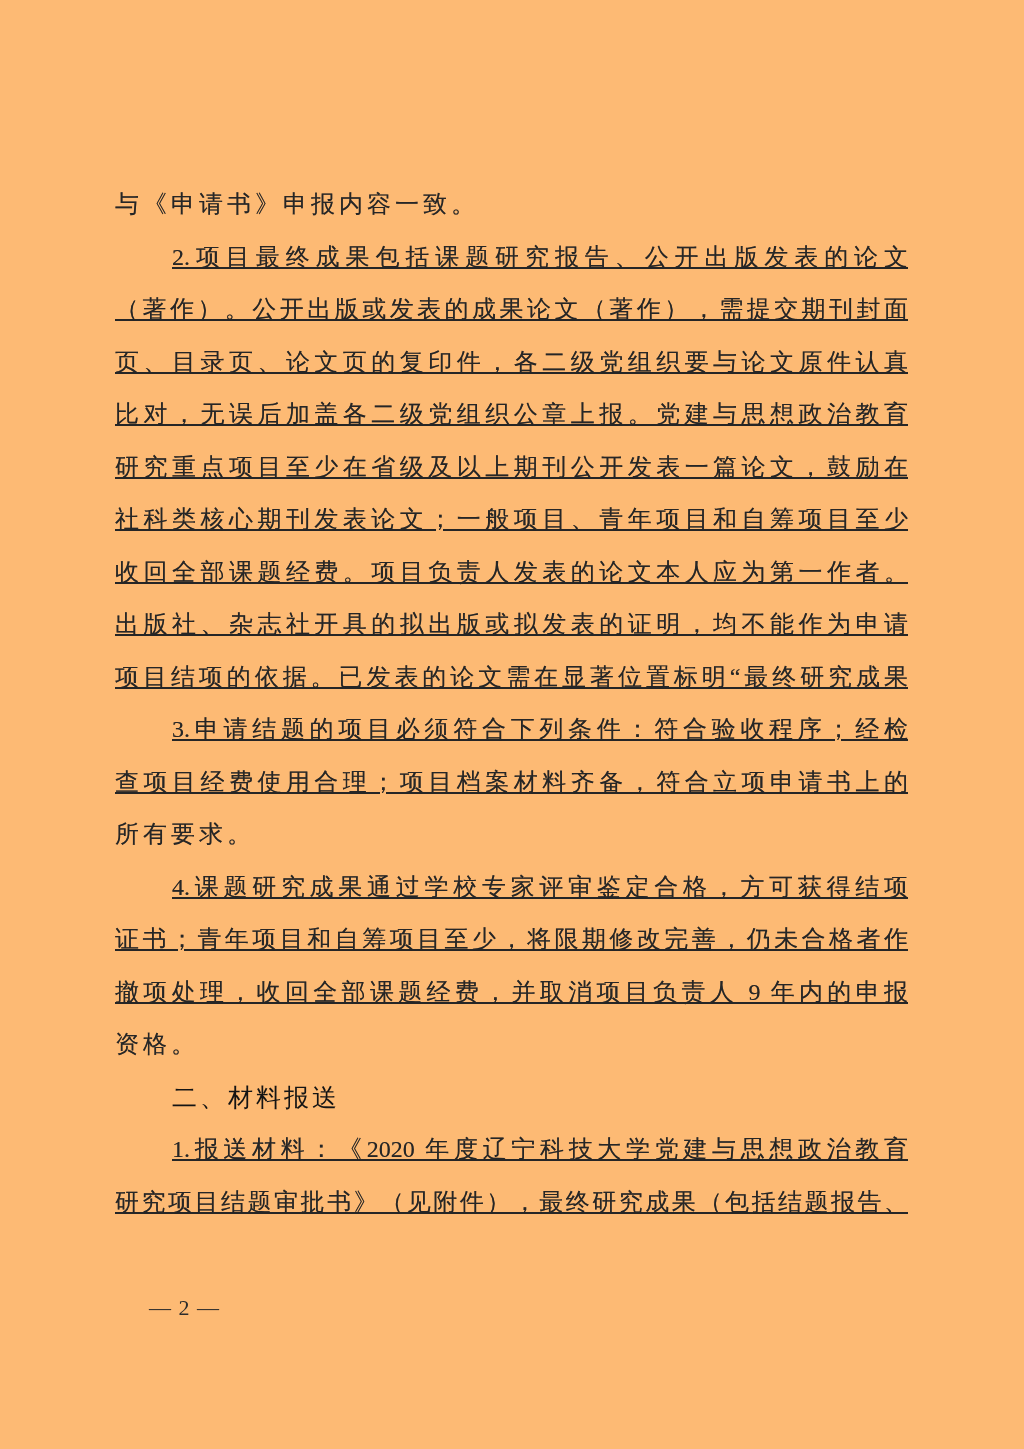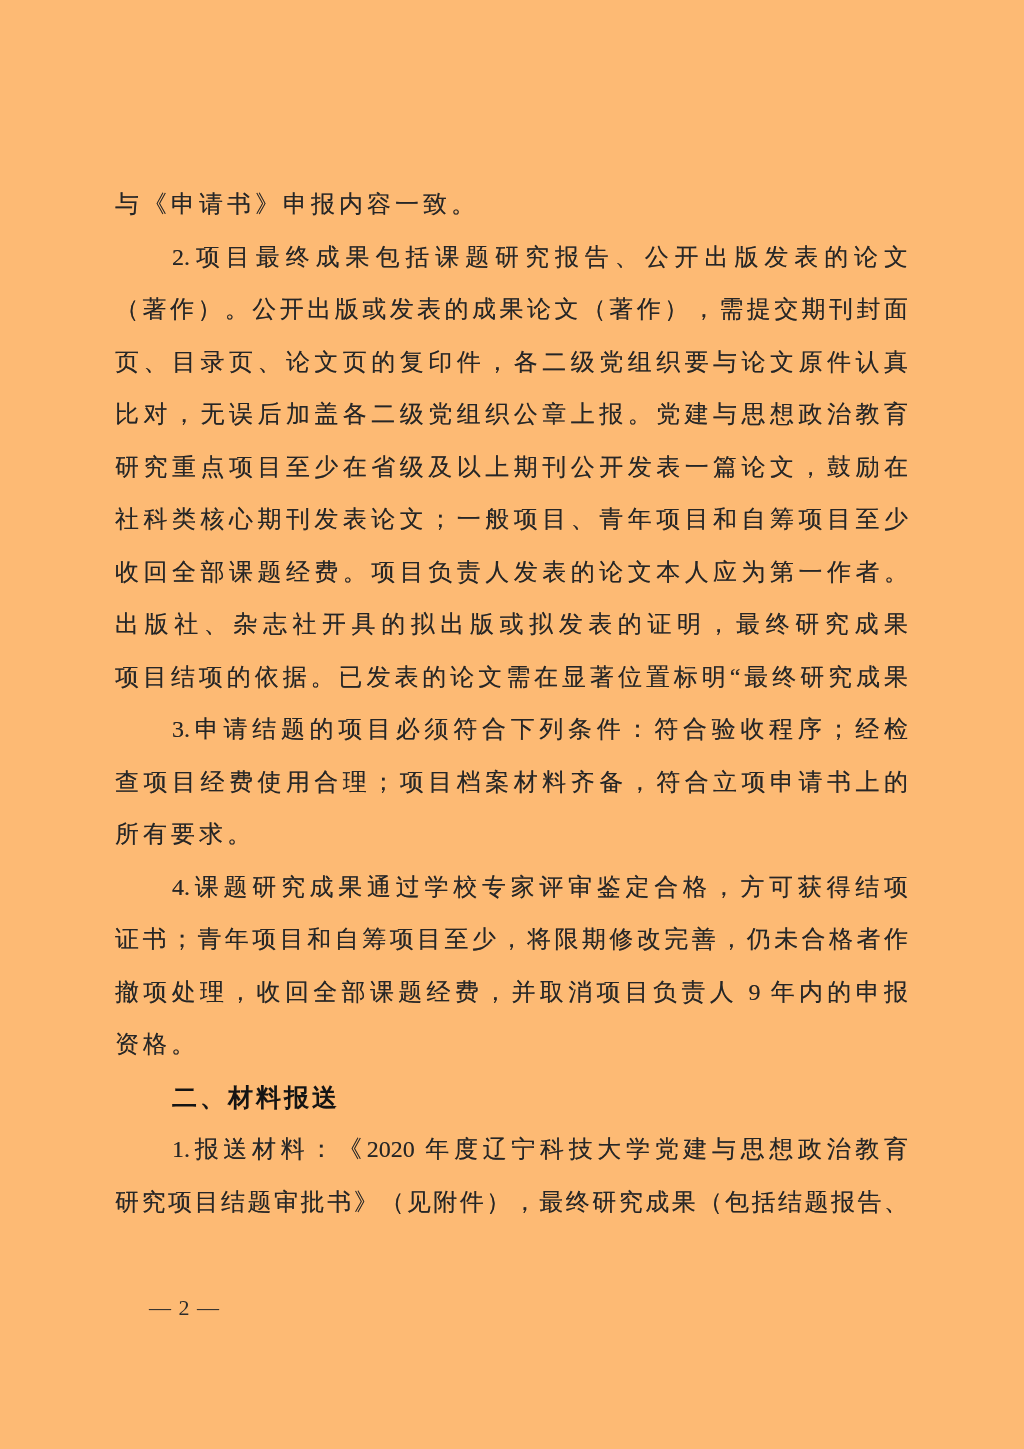--- a/index.html
+++ b/index.html
@@ -28,27 +28,28 @@
     font-size: 24px;
     letter-spacing: 4px;
     white-space: nowrap;
     text-shadow: 0 0 0.6px rgba(45,45,45,0.55);
   }
   .line.fill {
     white-space: normal;
     letter-spacing: 0;
     text-align: justify;
     text-align-last: justify;
+    text-decoration: underline;
   }
   .line.ind {
     text-indent: 57px;
   }
   .line.hd {
     font-family: "Liberation Sans", sans-serif;
-    font-weight: bold;
+    font-weight: normal;
     font-size: 25px;
     letter-spacing: 3px;
     color: #141414;
     text-shadow: none;
   }
   .footer {
     position: absolute;
     left: 149px;
     top: 1282px;
     height: 52px;
@@ -64,21 +65,21 @@
 <div class="page">
   <div class="text-block">
     <div class="line">与《申请书》申报内容一致。</div>
     <div class="line fill ind">2.项目最终成果包括课题研究报告、公开出版发表的论文</div>
     <div class="line fill">（著作）。公开出版或发表的成果论文（著作），需提交期刊封面</div>
     <div class="line fill">页、目录页、论文页的复印件，各二级党组织要与论文原件认真</div>
     <div class="line fill">比对，无误后加盖各二级党组织公章上报。党建与思想政治教育</div>
     <div class="line fill">研究重点项目至少在省级及以上期刊公开发表一篇论文，鼓励在</div>
     <div class="line fill">社科类核心期刊发表论文；一般项目、青年项目和自筹项目至少</div>
     <div class="line fill">收回全部课题经费。项目负责人发表的论文本人应为第一作者。</div>
-    <div class="line fill">出版社、杂志社开具的拟出版或拟发表的证明，最终研究成果</div>
+    <div class="line fill">出版社、杂志社开具的拟出版或拟发表的证明，均不能作为申请</div>
     <div class="line fill">项目结项的依据。已发表的论文需在显著位置标明“最终研究成果</div>
     <div class="line fill ind">3.申请结题的项目必须符合下列条件：符合验收程序；经检</div>
     <div class="line fill">查项目经费使用合理；项目档案材料齐备，符合立项申请书上的</div>
     <div class="line">所有要求。</div>
     <div class="line fill ind">4.课题研究成果通过学校专家评审鉴定合格，方可获得结项</div>
     <div class="line fill">证书；青年项目和自筹项目至少，将限期修改完善，仍未合格者作</div>
     <div class="line fill">撤项处理，收回全部课题经费，并取消项目负责人 9 年内的申报</div>
     <div class="line">资格。</div>
     <div class="line hd ind">二、材料报送</div>
     <div class="line fill ind">1.报送材料：《2020 年度辽宁科技大学党建与思想政治教育</div>

